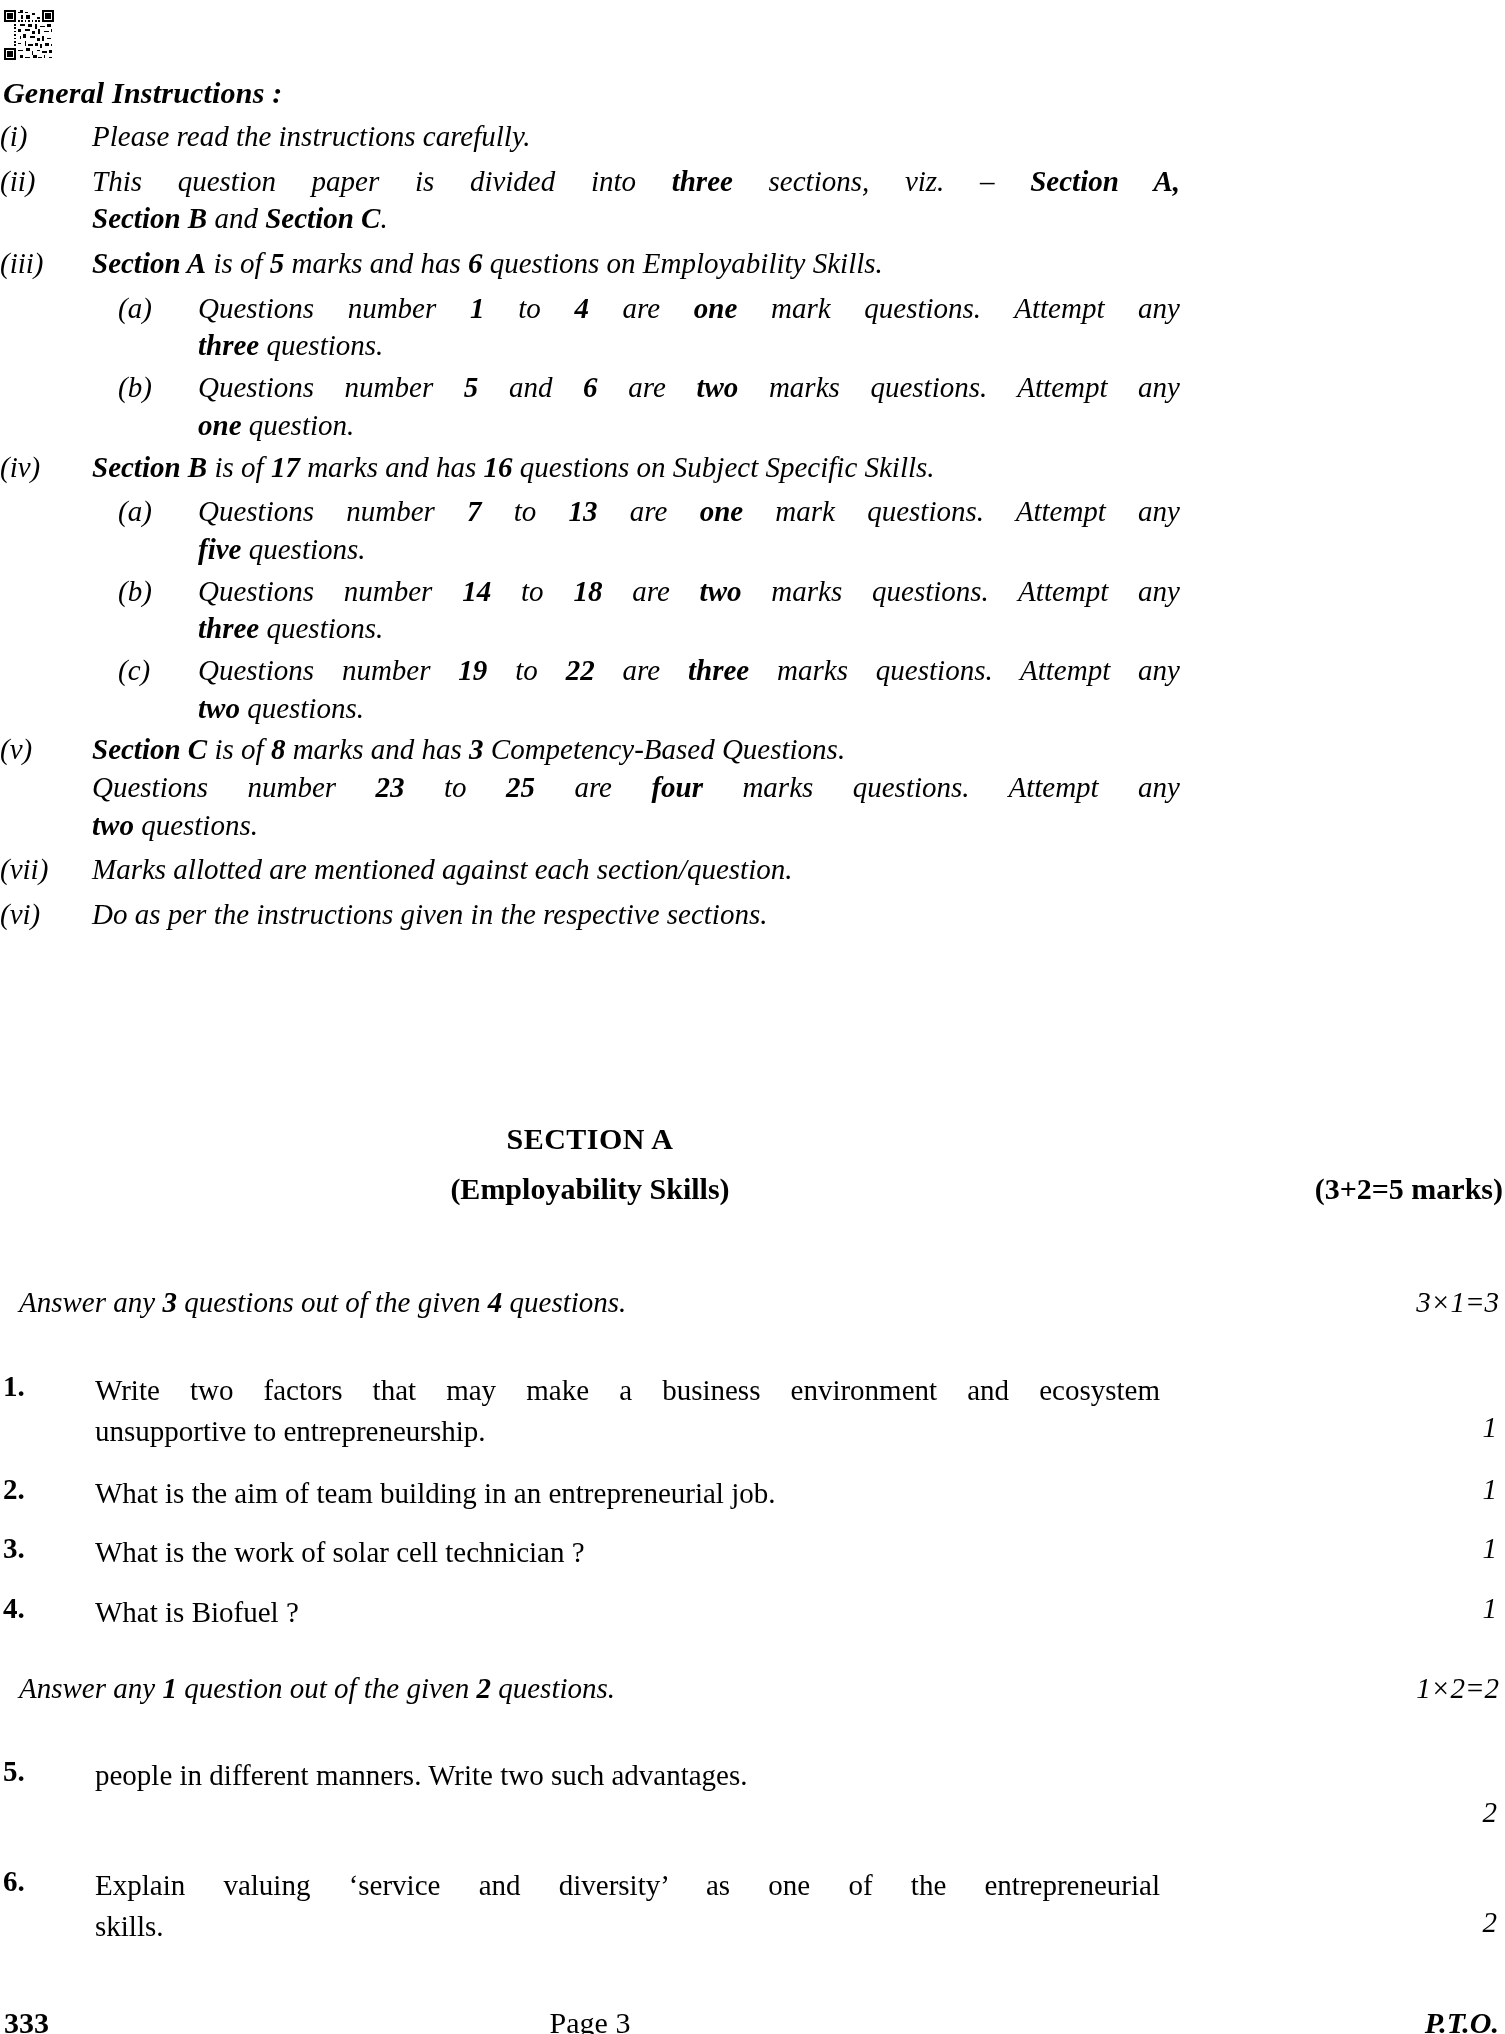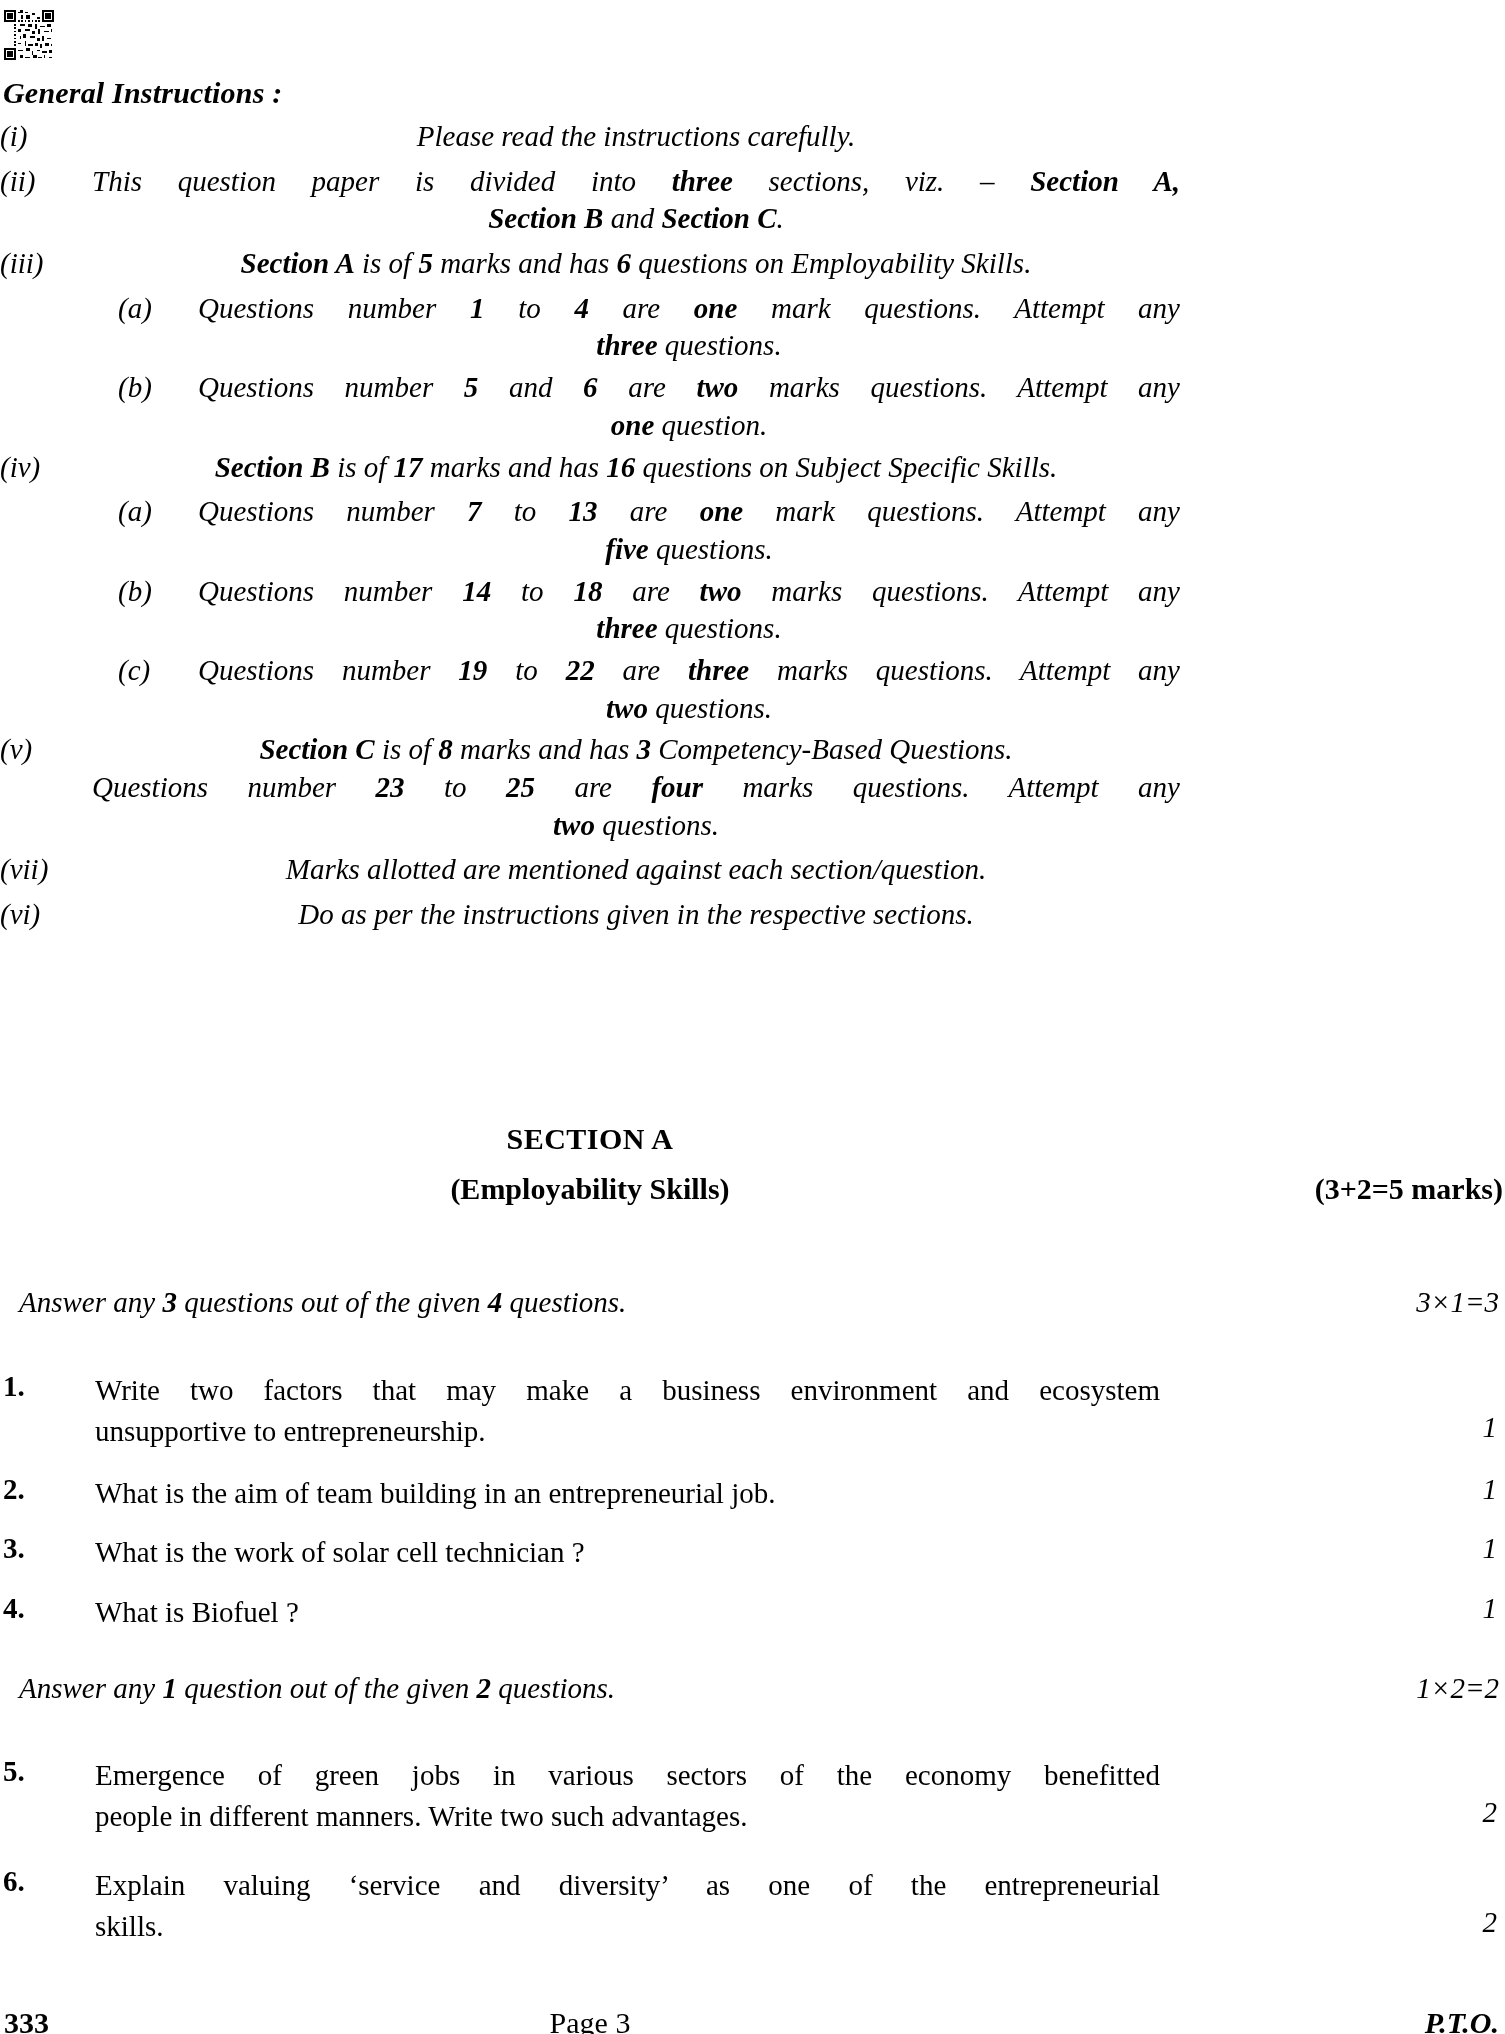--- a/index.html
+++ b/index.html
@@ -70,21 +70,21 @@
     hyphens: none;
   }
   .row.sub {
     padding-left: 118px;
     margin-bottom: 4px;
   }
   .row.sub .marker { width: 80px; }
 
   
   .body .jl { display: block; text-align: justify; text-align-last: justify; }
-  .body .ll { display: block; text-align: center; }
+  .body .ll { display: block; text-align: left; }
 
   
   .sec-title {
     position: absolute;
     left: 0;
     width: 1180px;
     text-align: center;
     font-size: 30px;
     font-weight: bold;
     letter-spacing: 0.5px;
@@ -401,21 +401,20 @@
   <div class="directive" style="top:1672px;">
     <div class="dtext">
       <span>Answer any </span><b>1</b><span> question out of the given </span><b>2</b><span> questions.</span>
     </div>
     <div class="dmarks">1×2=2</div>
   </div>
 
   <div class="q" style="top:1755px;">
     <div class="qnum">5.</div>
     <div class="qbody">
-      <span class="jl">Emergence of green jobs in various sectors of the economy benefitted</span>
       <span class="ll">people in different manners. Write two such advantages.</span>
     </div>
     <div class="qmarks" style="top:41px;">2</div>
   </div>
 
   <div class="q" style="top:1865px;">
     <div class="qnum">6.</div>
     <div class="qbody">
       <span class="jl">Explain valuing ‘service and diversity’ as one of the entrepreneurial</span>
       <span class="ll">skills.</span>

